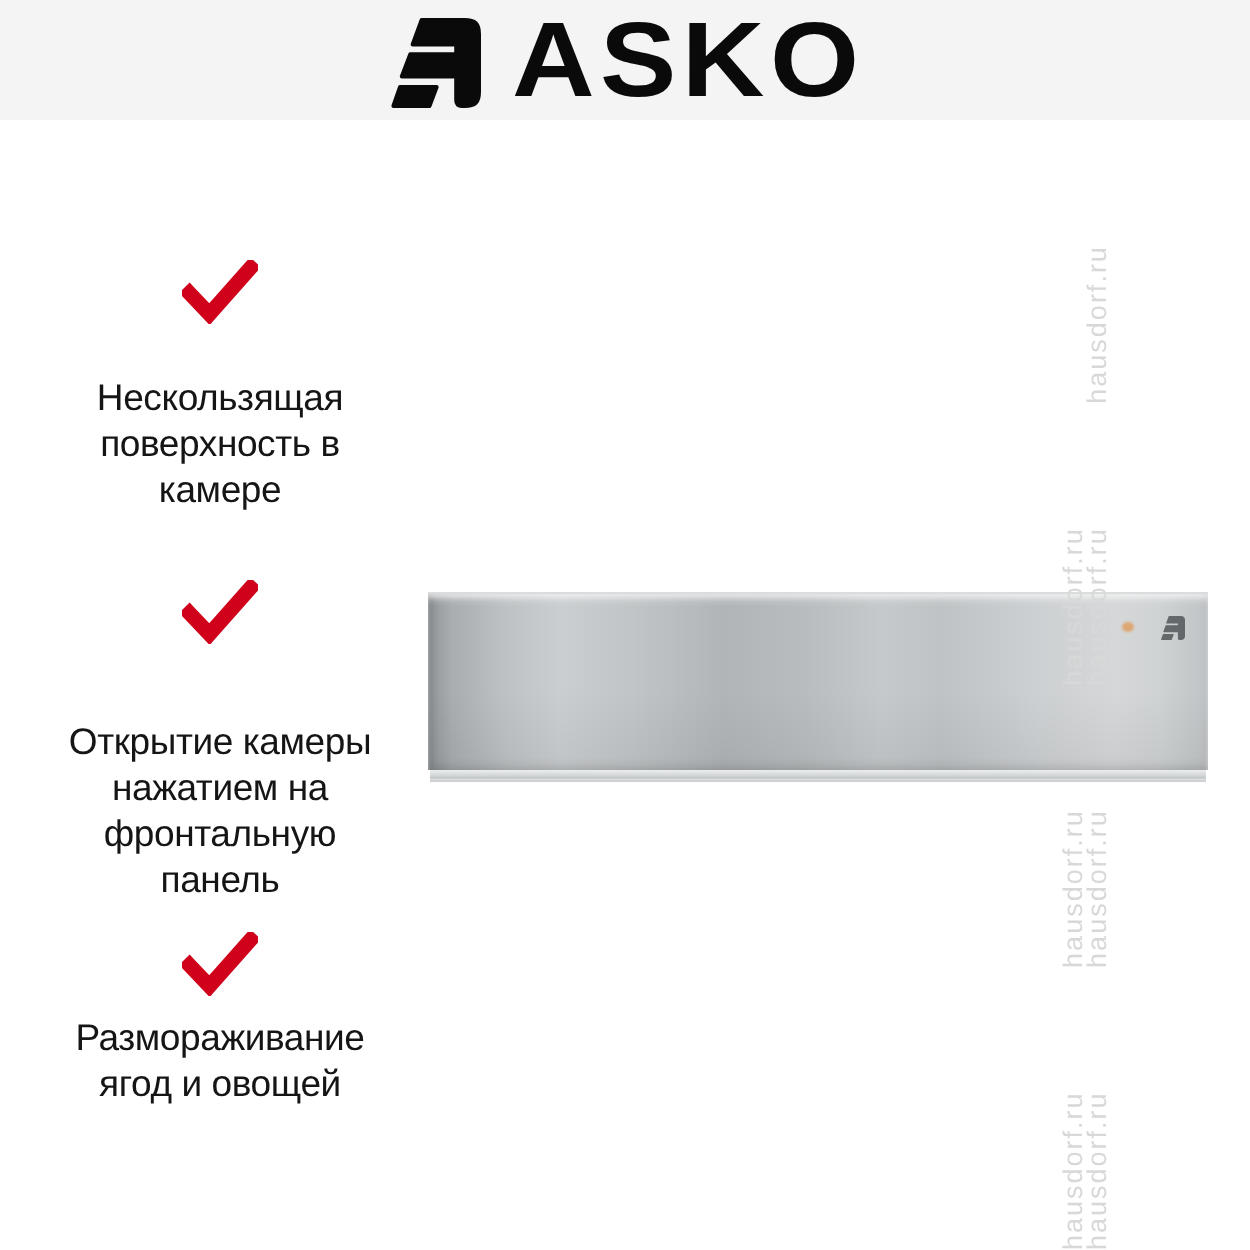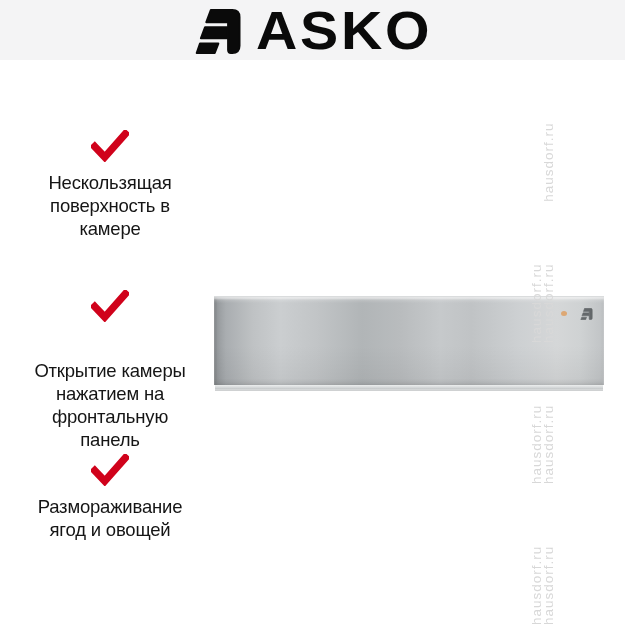--- a/index.html
+++ b/index.html
@@ -25,23 +25,23 @@
     font-size:53px;font-weight:700;color:#0a0a0a;letter-spacing:2.5px;
     line-height:1;transform:scaleX(1.08);transform-origin:left center;
     margin-top:1px;
   }
 
   
   .feature{
     position:absolute;left:12px;width:196px;
     display:flex;flex-direction:column;align-items:center;text-align:center;
   }
-  .feature-1{top:130px;}
+  .feature-1{top:130px;gap:16px;}
   .feature-2{top:290px;gap:28px;}
-  .feature-3{top:454px;}
+  .feature-3{top:466px;}
   .check{width:38px;height:32px;display:block;color:var(--check_red);}
   .feature-text{
     margin-top:9px;
     font-size:18.5px;line-height:23px;font-weight:500;
     color:var(--text_dark);white-space:pre-line;letter-spacing:-0.2px;
   }
 
   
   .drawer{
     position:absolute;left:214px;top:296px;width:390px;height:95px;

